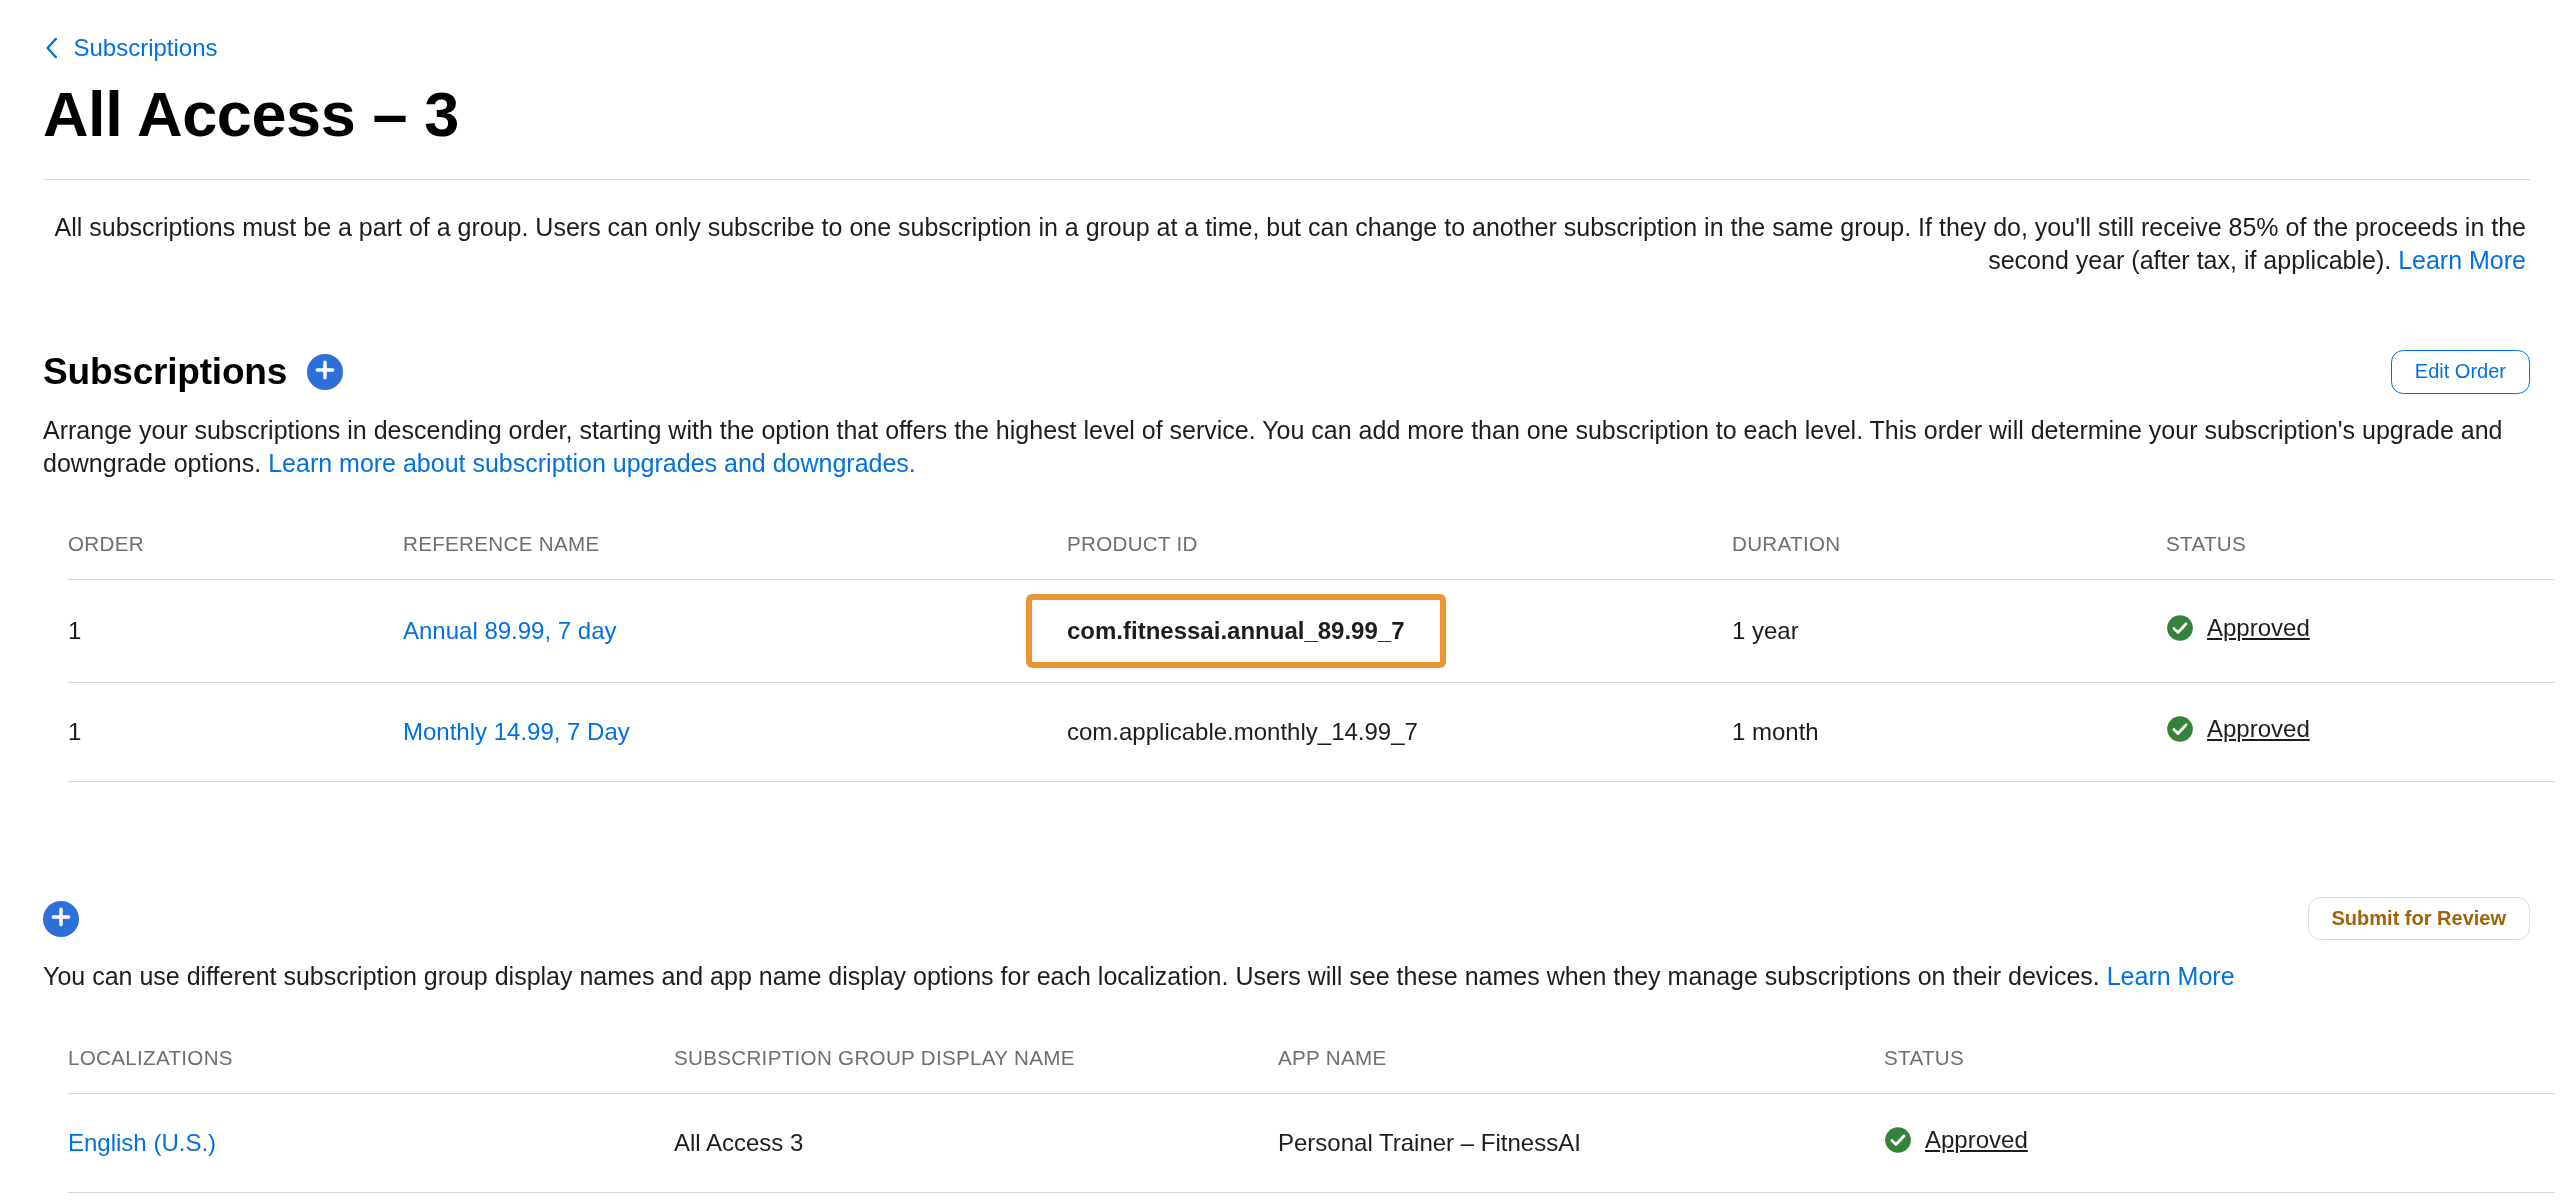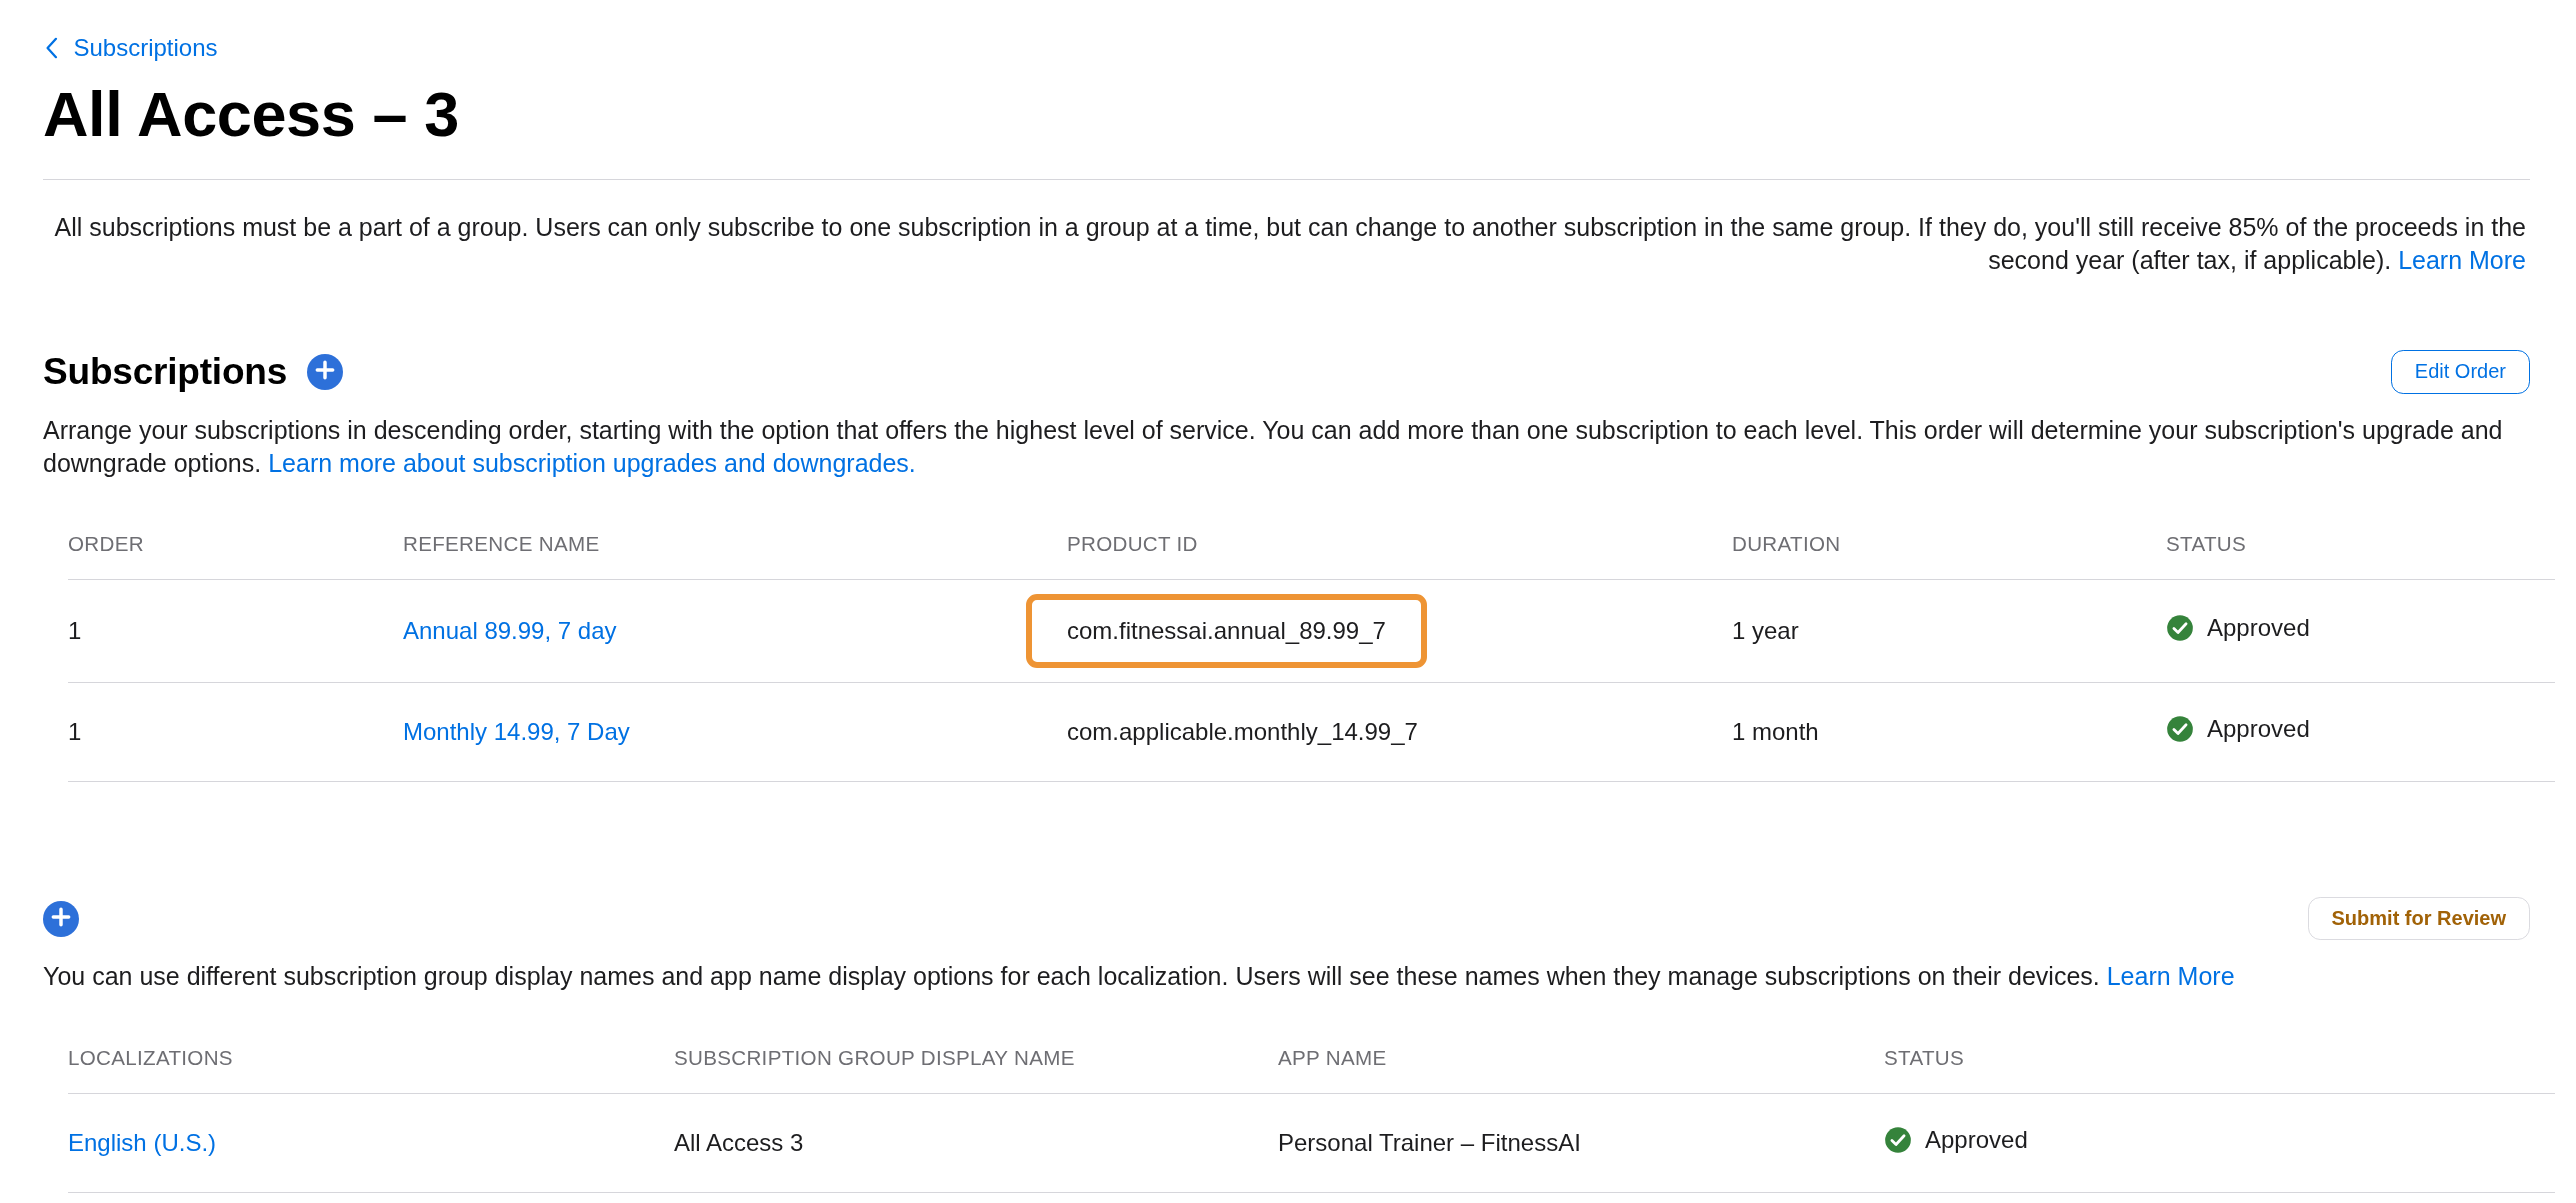--- a/index.html
+++ b/index.html
@@ -70,29 +70,30 @@
     font-size: 20.6px; color: #6e6e73; letter-spacing: 0.3px;
     padding: 18.3px 0 23px 0;
     border-bottom: 1.5px solid #d6d6db;
   }
   table.data-table td {
     font-size: 24px; color: #1d1d1f;
     padding: 32px 0;
     border-bottom: 1.5px solid #d6d6db;
     vertical-align: middle;
   }
-  .status-cell { display: inline-flex; align-items: center; gap: 13px; }
+  .status-cell { display: inline-flex; align-items: center; gap: 13px; text-decoration: underline; }
   .status-cell svg { display: block; flex: 0 0 auto; }
 
   .highlight-box {
     display: inline-block;
-    border: 6.1px solid #ee9434; border-radius: 11px;
+    border: 6.1px solid #ee9434; border-radius: 6px;
     padding: 17px 35px;
     margin: -18.3px 0 -18.3px -41px;
     background: #ffffff;
+    font-weight: bold;
   }
 </style>
 </head>
 <body>
 
 <div class="content">
 
   
   <a class="breadcrumb">
     <span>

